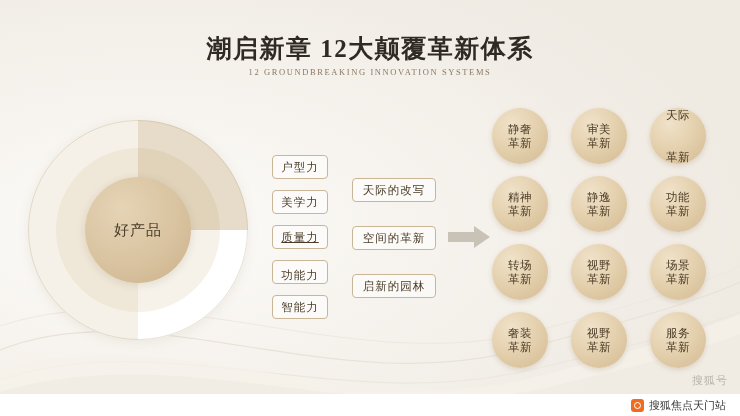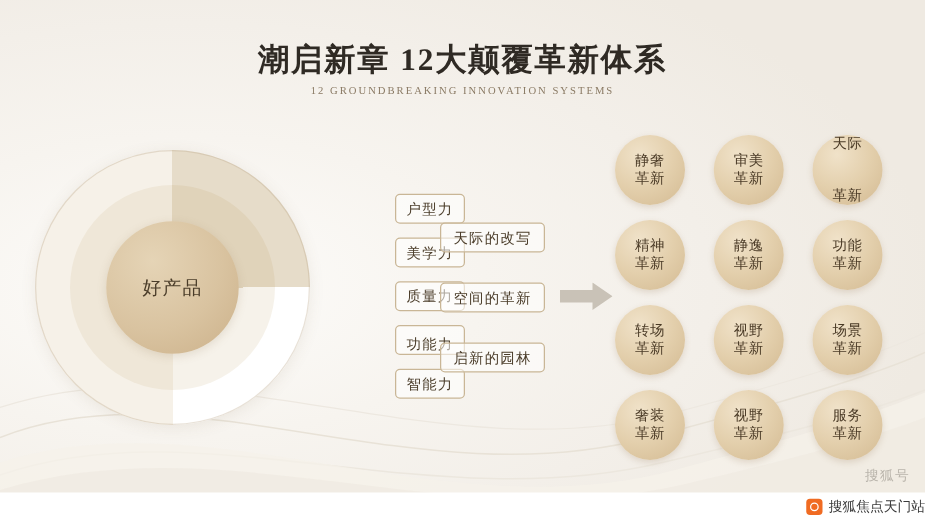--- a/index.html
+++ b/index.html
@@ -123,21 +123,21 @@
     background: rgba(255,255,255,0.55);
     color: #4a3c29;
     font-family: "Liberation Serif", serif;
     font-size: 11.5px;
     letter-spacing: 1px;
     display: flex;
     align-items: center;
     justify-content: center;
     z-index: 5;
   }
-  .col-a .pill { width: 56px; height: 24px; left: 272px; margin-left: 44px; }
+  .col-a .pill { width: 56px; height: 24px; left: 272px; }
   .col-b .pill { width: 84px; height: 24px; left: 352px; }
 
   
   .arrow {
     position: absolute;
     left: 448px;
     top: 226px;
     width: 42px;
     height: 22px;
     z-index: 5;
@@ -183,21 +183,21 @@
   .footer-bar {
     position: absolute;
     left: 0;
     bottom: 0;
     width: 740px;
     height: 22px;
     background: #ffffff;
     display: flex;
     align-items: center;
     justify-content: flex-end;
-    padding-right: 0;
+    padding-right: 14px;
     box-sizing: border-box;
     z-index: 8;
   }
   .footer-logo {
     display: flex;
     align-items: center;
     gap: 5px;
     font-size: 11px;
     color: #3a3a3a;
   }
@@ -248,21 +248,21 @@
     </div>
   </div>
 
   <div class="col-a">
     <div class="pill" style="top:155px;">
       <span>户型力</span>
     </div>
     <div class="pill" style="top:190px;">
       <span>美学力</span>
     </div>
-    <div class="pill" style="top:225px;">
+    <div class="pill" style="top:225px;text-decoration:underline;">
       <span>质量力</span>
     </div>
     <div class="pill" style="top:260px;align-items:flex-end;">
       <span>功能力</span>
     </div>
     <div class="pill" style="top:295px;">
       <span>智能力</span>
     </div>
   </div>
 

